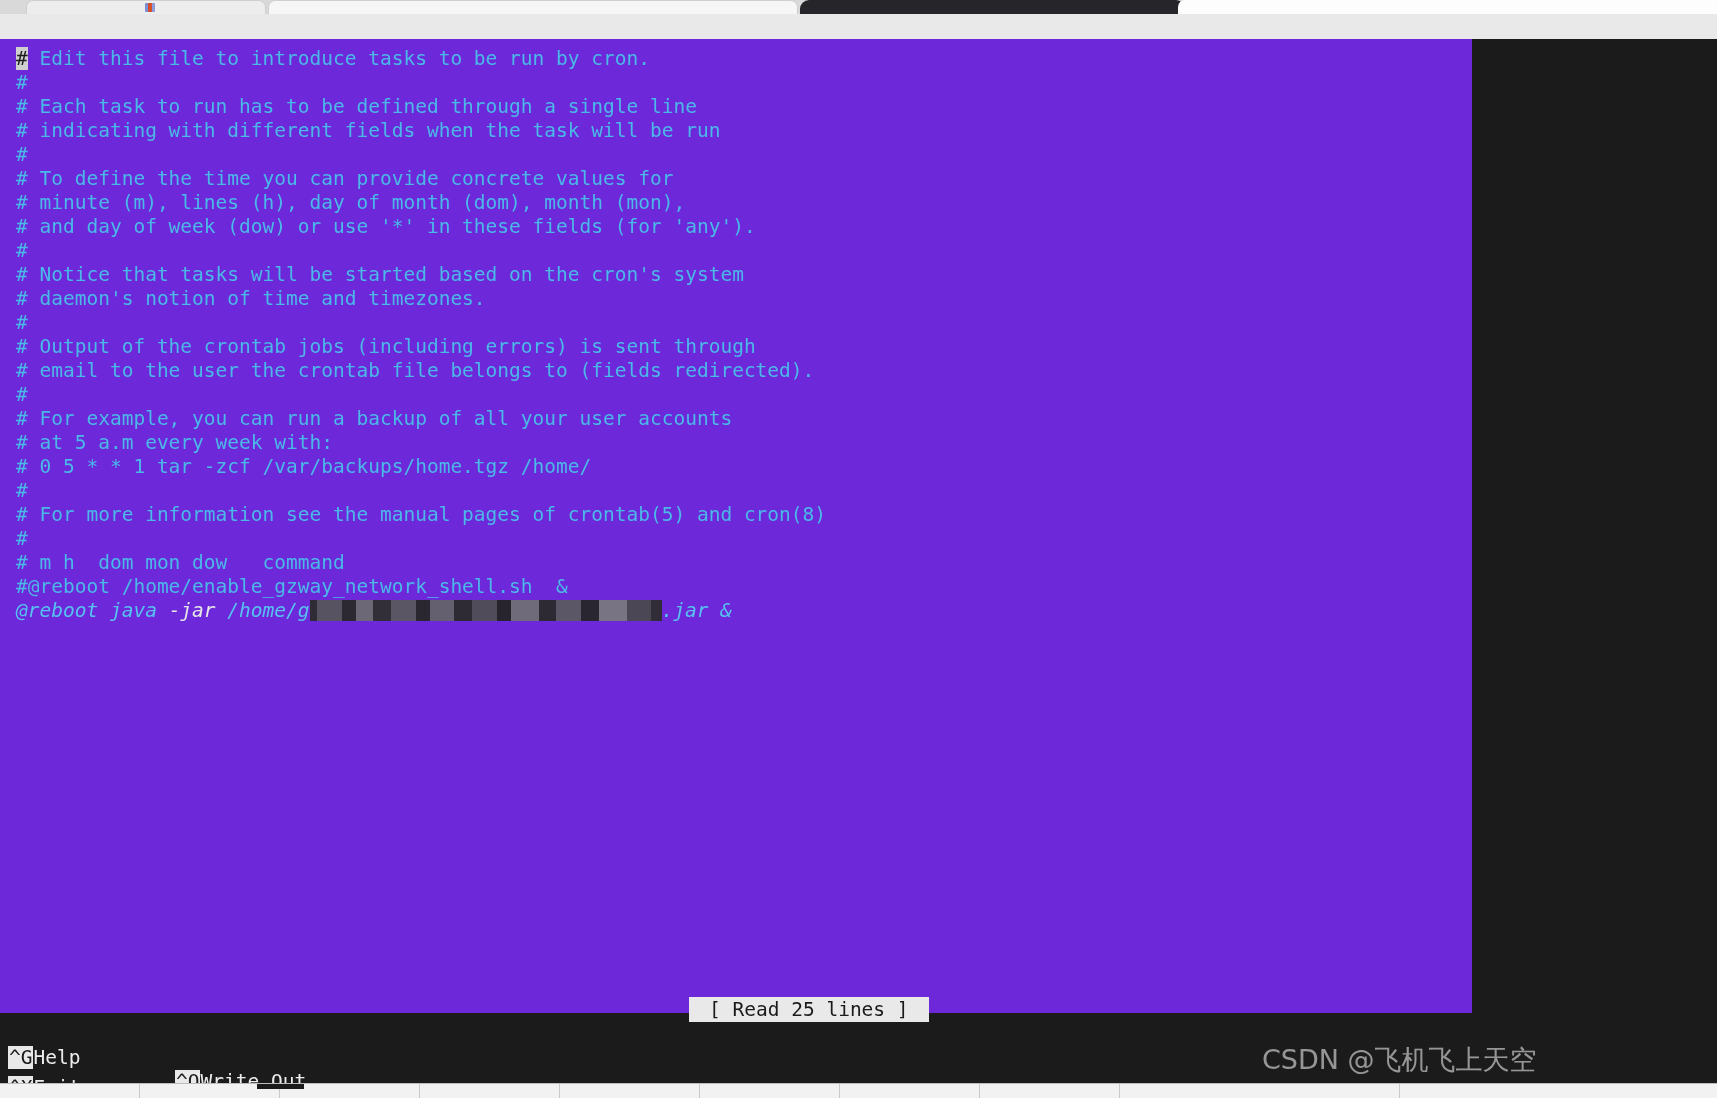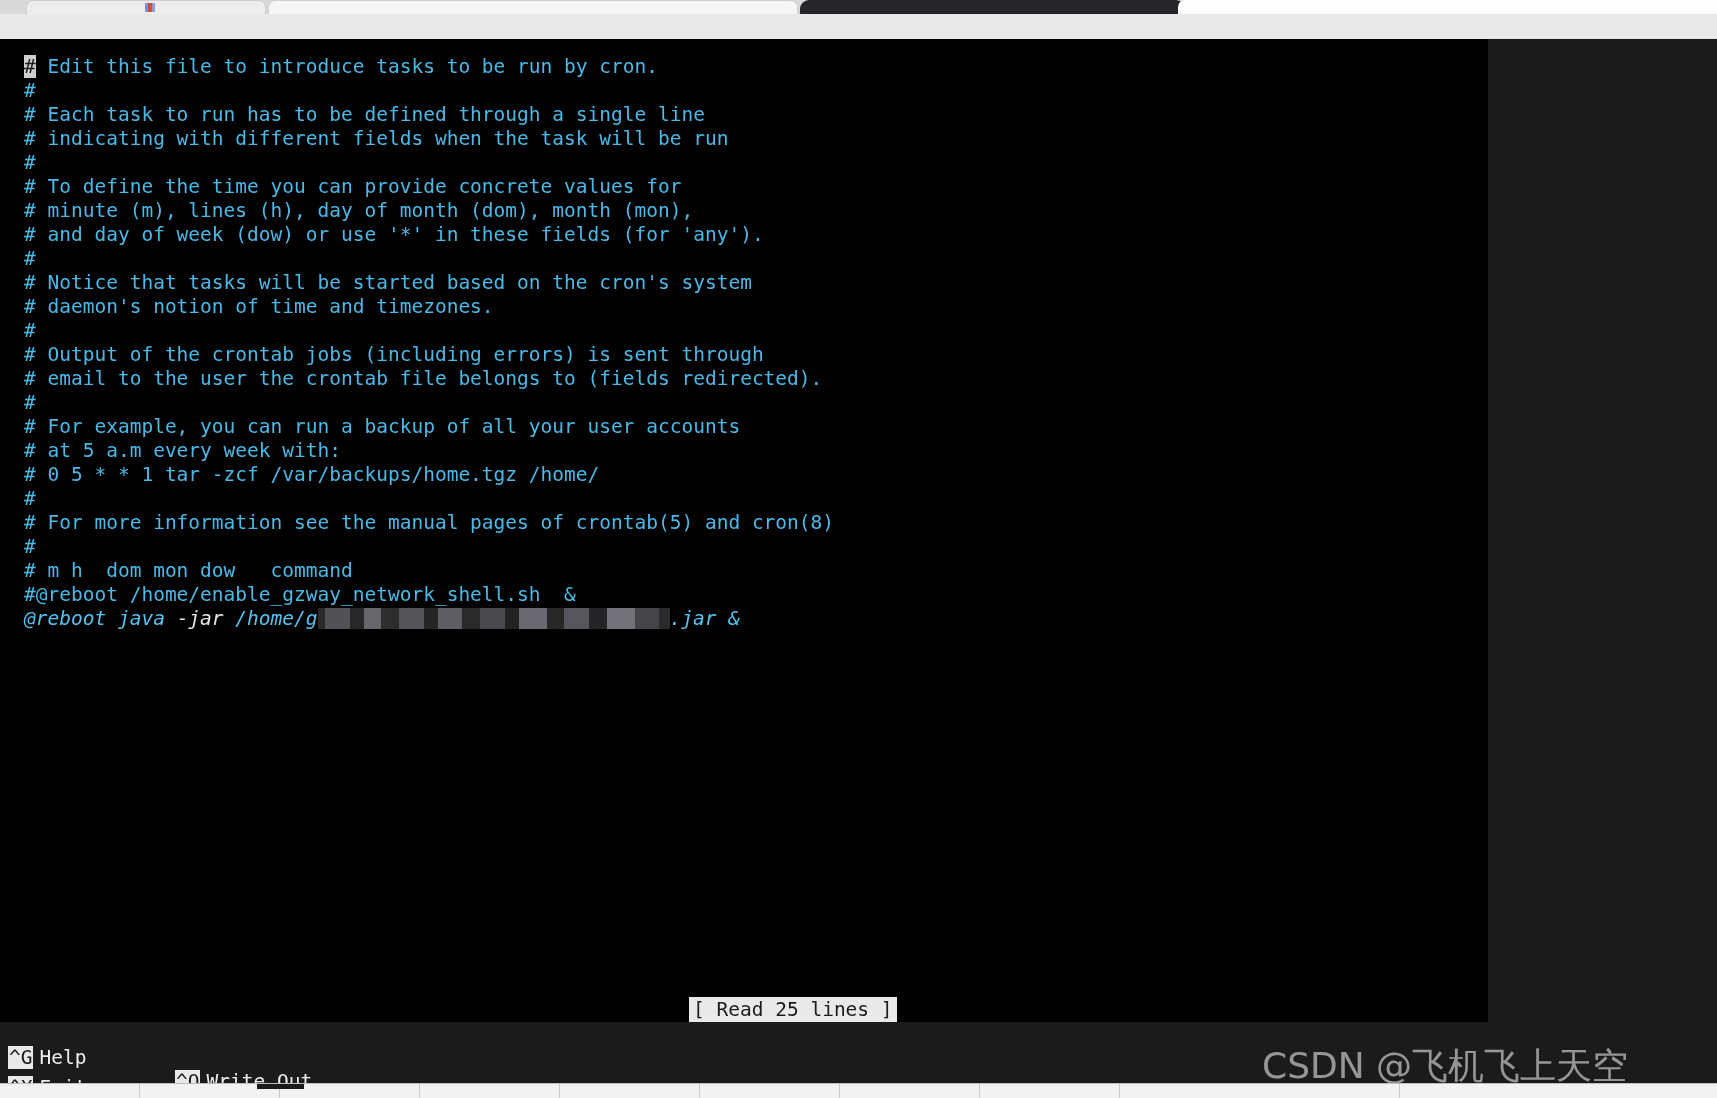--- a/index.html
+++ b/index.html
@@ -81,22 +81,22 @@
     left: 0; right: 0;
     text-align: center;
   }
 
   
   .editor {
     position: absolute;
     top: 39px; left: 0;
     width: 1456px;
     height: 958px;
-    background: #000000;
-    padding: 16px;
+    background: #6d28d9;
+    padding: 8px;
   }
   .line {
     height: 24px;
     line-height: 24px;
     font-size: 19.5px;
     white-space: pre;
     color: #4bb9e8;
     padding-left: 8px;
   }
   .line.cmd { color: #56c3f0; font-style: italic; }
@@ -125,21 +125,21 @@
   
   .status-msg {
     position: absolute;
     top: 997px;
     left: 689px;
     background: #e9e9e9;
     color: #1b1b1b;
     font-size: 19.5px;
     line-height: 25px;
     height: 25px;
-    padding: 0 4px;
+    padding: 0 20px;
     white-space: pre;
   }
 
   
   .helpbar {
     position: absolute;
     top: 1022px; left: 0;
     width: 1717px;
     height: 53px;
     background: #1b1b1b;
@@ -157,29 +157,29 @@
   .help-row.r2 { top: 30px; }
   .hgrp {
     position: absolute;
     white-space: pre;
   }
   .key {
     background: #e9e9e9;
     color: #1b1b1b;
     padding: 0 1px;
   }
-  .lbl { color: #ededed; padding-left: 6px; }
+  .lbl { color: #ededed; padding-left: 0; }
 
   
   .watermark {
     position: absolute;
     top: 1042px;
     left: 1262px;
     font-family: "DejaVu Sans", "Liberation Sans", sans-serif;
-    font-size: 36px;
+    font-size: 27px;
     color: rgba(226,226,226,0.62);
     white-space: pre;
     pointer-events: none;
   }
 
   
   .taskbar {
     position: absolute;
     bottom: 0; left: 0;
     width: 1717px;

